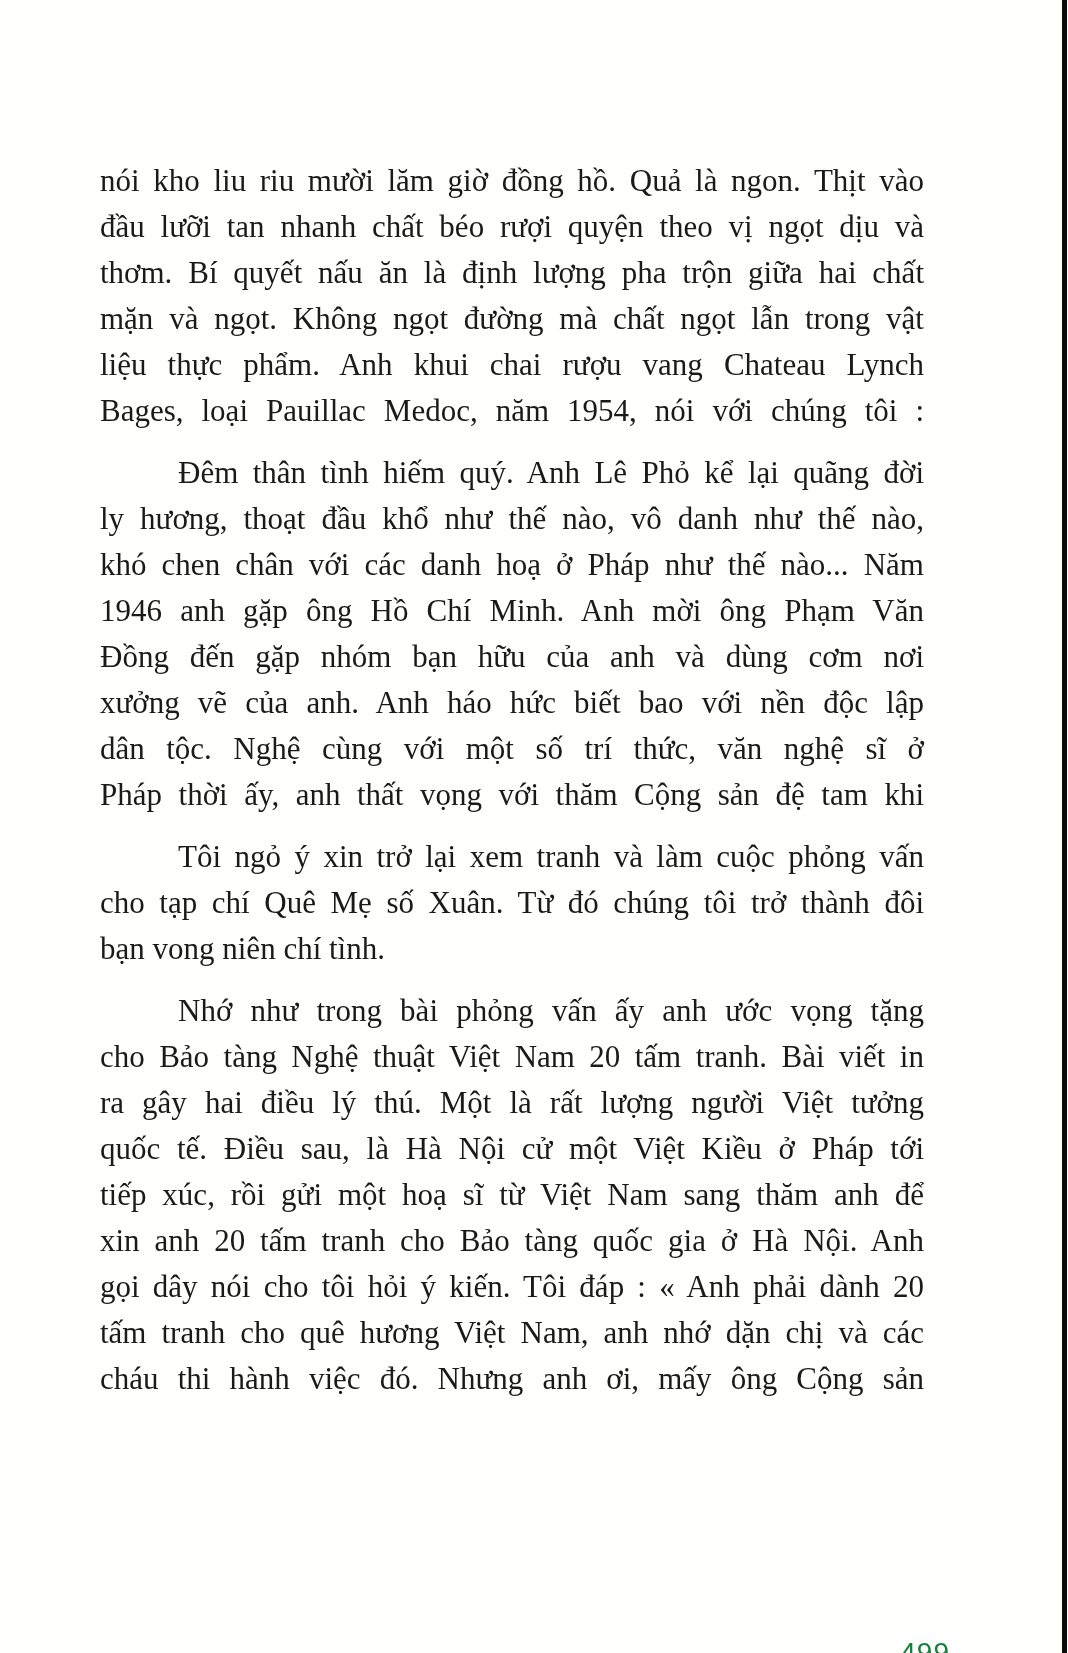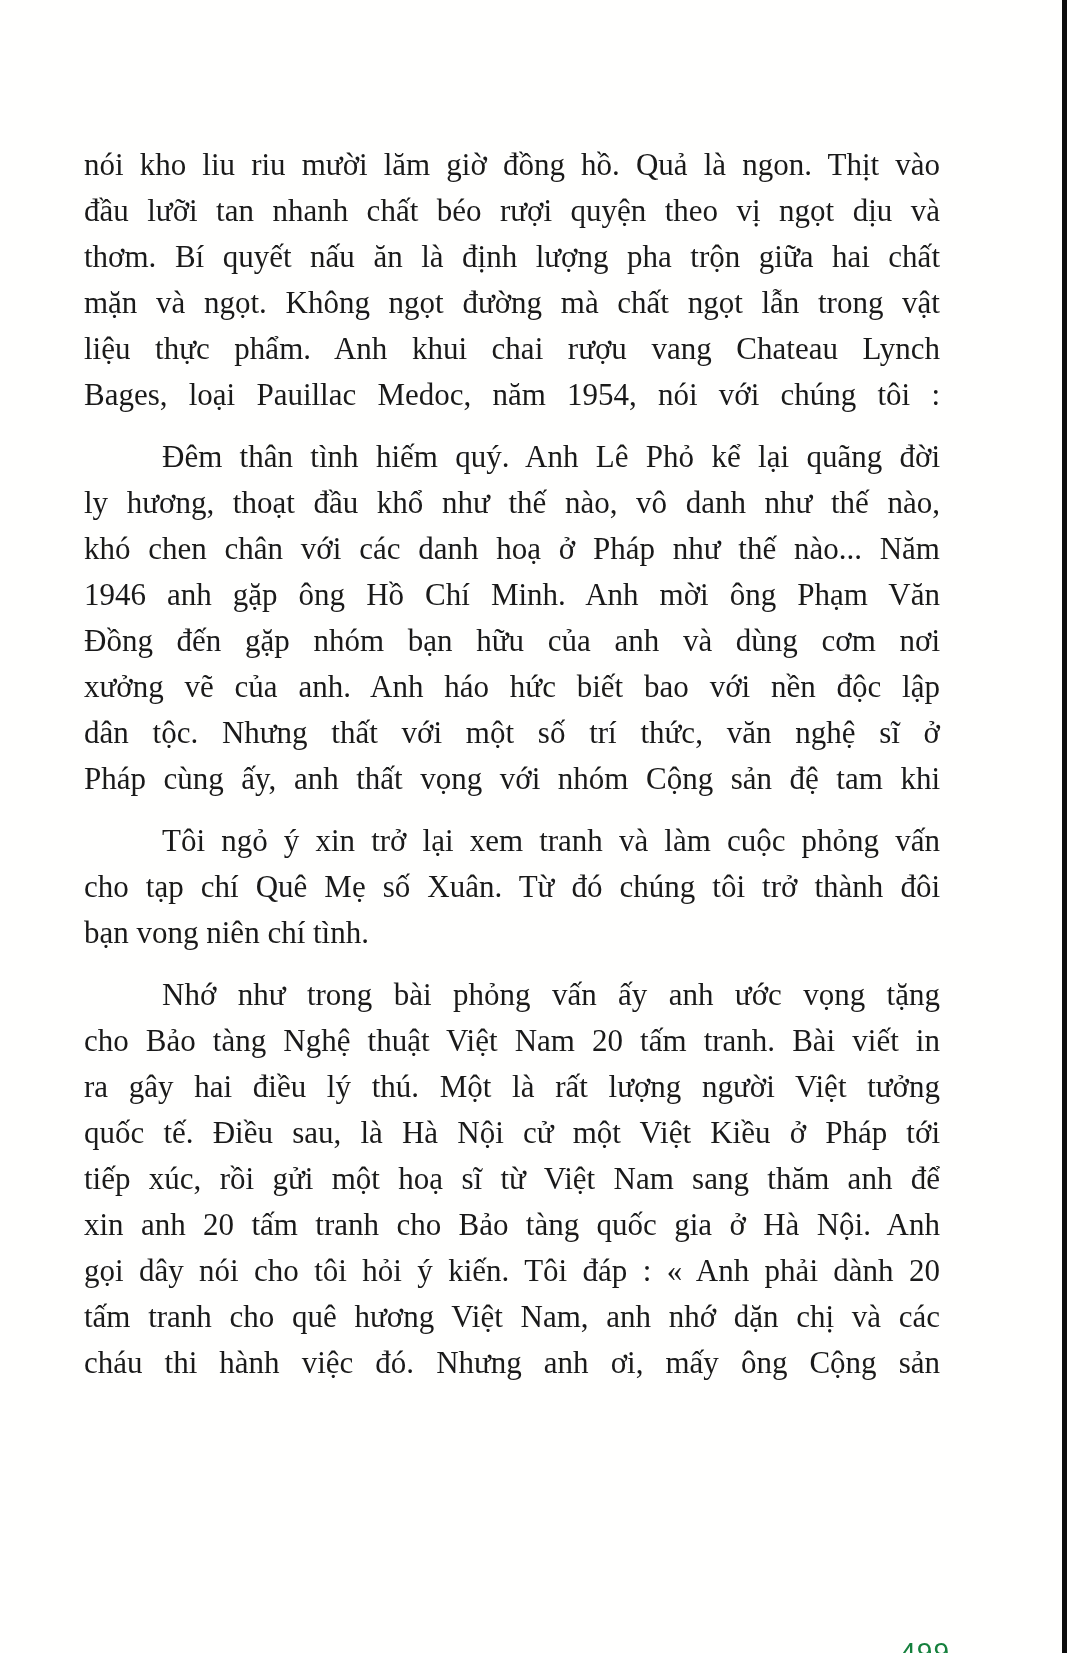--- a/index.html
+++ b/index.html
@@ -25,21 +25,21 @@
     height: 1653px;
     background: #0d0d0d;
   }
   .text-block {
     position: absolute;
     left: 84px;
     top: 142px;
     width: 856px;
   }
   .para {
-    margin: 0;
+    margin: 16px;
     padding: 0;
   }
   .para + .para {
     margin-top: 16px;
   }
   .line {
     display: block;
     font-size: 31px;
     line-height: 46px;
     text-align: justify;
@@ -82,22 +82,22 @@
       <span class="line">Bages, loại Pauillac Medoc, năm 1954, nói với chúng tôi :</span>
     </p>
 
     <p class="para">
       <span class="line indent">Đêm thân tình hiếm quý. Anh Lê Phỏ kể lại quãng đời</span>
       <span class="line">ly hương, thoạt đầu khổ như thế nào, vô danh như thế nào,</span>
       <span class="line">khó chen chân với các danh hoạ ở Pháp như thế nào... Năm</span>
       <span class="line">1946 anh gặp ông Hồ Chí Minh. Anh mời ông Phạm Văn</span>
       <span class="line">Đồng đến gặp nhóm bạn hữu của anh và dùng cơm nơi</span>
       <span class="line">xưởng vẽ của anh. Anh háo hức biết bao với nền độc lập</span>
-      <span class="line">dân tộc. Nhưng thất với một số trí thức, văn nghệ sĩ ở</span>
-      <span class="line">Pháp cùng ấy, anh thất vọng với nhóm Cộng sản đệ tam khi</span>
+      <span class="line">dân tộc. Nghệ cùng với một số trí thức, văn nghệ sĩ ở</span>
+      <span class="line">Pháp thời ấy, anh thất vọng với thăm Cộng sản đệ tam khi</span>
     </p>
 
     <p class="para">
       <span class="line indent">Tôi ngỏ ý xin trở lại xem tranh và làm cuộc phỏng vấn</span>
       <span class="line">cho tạp chí Quê Mẹ số Xuân. Từ đó chúng tôi trở thành đôi</span>
       <span class="line last">bạn vong niên chí tình.</span>
     </p>
 
     <p class="para">
       <span class="line indent">Nhớ như trong bài phỏng vấn ấy anh ước vọng tặng</span>

